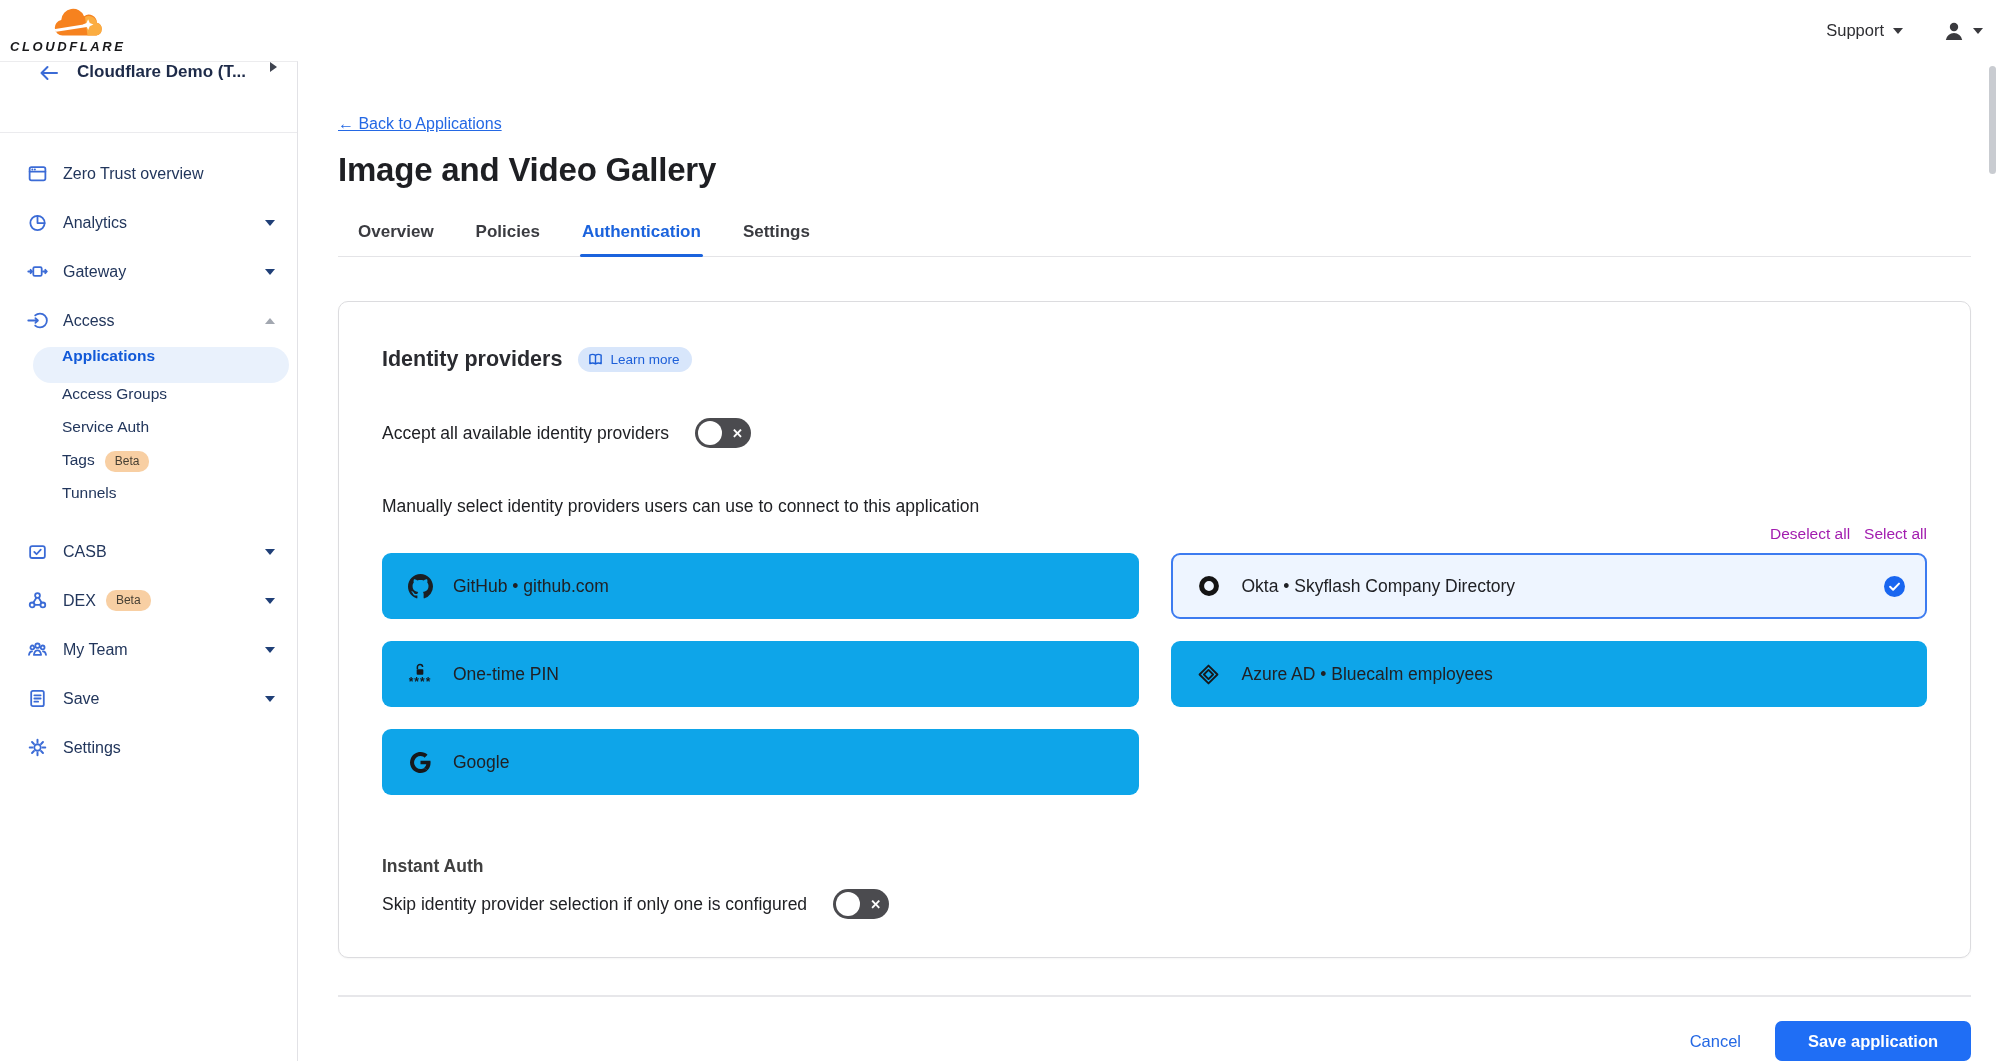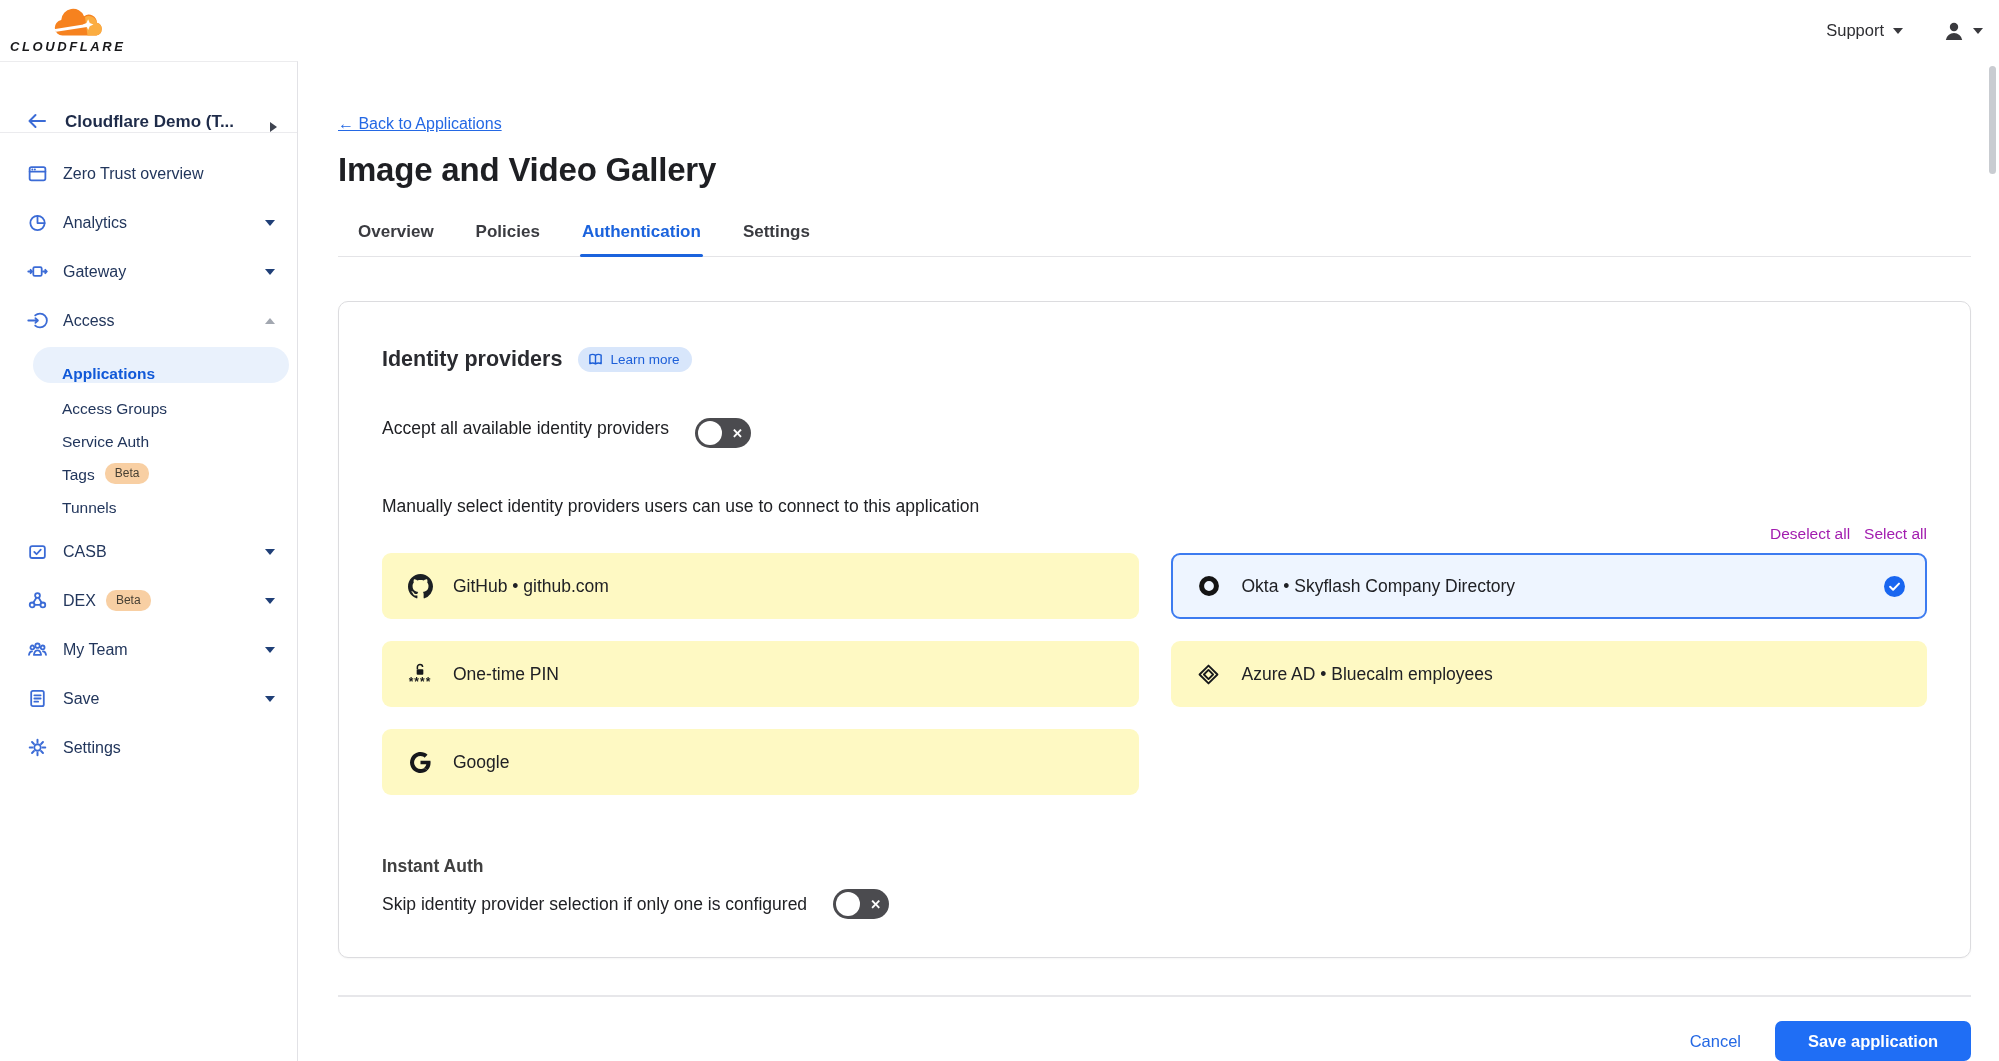--- a/index.html
+++ b/index.html
@@ -15,34 +15,34 @@
   .logo-word{font-size:13px;font-weight:800;letter-spacing:2.6px;color:#18181a;margin-top:1px;font-style:italic;}
   .top-right{display:flex;align-items:center;gap:40px;}
   .support{display:flex;align-items:center;gap:9px;font-size:16.5px;color:#2e2e32;cursor:pointer;margin-left:47px;}
   .avatar-group{display:flex;align-items:center;gap:8px;cursor:pointer;}
   .caret-dn{width:0;height:0;border-top:6px solid #39393d;border-left:5.5px solid transparent;border-right:5.5px solid transparent;}
 
   
   .body-row{flex:1;display:flex;min-height:0;}
   .sidebar{width:298px;flex:none;border-right:1px solid #e2e2e6;border-top:1px solid #ececee;
     display:flex;flex-direction:column;background:#fff;}
-  .side-header{height:71px;flex:none;display:flex;align-items:flex-end;gap:17px;
-    padding:0 20px 0 26px;border-bottom:1px solid #ebebee;}
+  .side-header{height:71px;flex:none;display:flex;align-items:flex-start;gap:17px;
+    padding:0 20px 0 38px;border-bottom:1px solid #ebebee;}
   .account-name{flex:1;font-size:17px;font-weight:700;color:#1e2b49;white-space:nowrap;overflow:hidden;}
   .chev-right{width:0;height:0;border-left:7px solid #3f4450;border-top:5px solid transparent;border-bottom:5px solid transparent;}
 
   .nav{padding-top:16px;}
   .nav-item{height:49px;display:flex;align-items:center;gap:15px;padding:0 22px 0 27px;cursor:pointer;}
   .nav-icon{width:21px;height:21px;flex:none;display:flex;align-items:center;justify-content:center;}
   .nav-icon svg{stroke:#3b6bd6;fill:none;stroke-width:1.7;stroke-linecap:round;stroke-linejoin:round;}
   .nav-label{flex:1;font-size:16px;color:#22365c;display:flex;align-items:center;}
   .caret-nav{width:0;height:0;border-top:6px solid #1f3f77;border-left:5.5px solid transparent;border-right:5.5px solid transparent;}
   .caret-nav.up{border-top:none;border-bottom:6px solid #a2a7b0;}
   .subnav{margin:2px 0 10px;}
-  .sub-item{height:33px;display:flex;align-items:flex-end;margin:0 8px 0 33px;padding-left:29px;
+  .sub-item{height:33px;display:flex;align-items:flex-start;margin:0 8px 0 33px;padding-left:29px;
     border-radius:18px;font-size:15.5px;color:#22365c;cursor:pointer;}
   .sub-item.active{height:36px;margin-bottom:2px;background:#e9f1fc;color:#1159d8;font-weight:700;}
   .beta-badge{display:inline-block;background:#f8cfa3;color:#474034;font-size:12px;line-height:1;
     padding:4px 10px 5px;border-radius:10px;margin-left:10px;font-weight:500;}
 
   
   .main{flex:1;min-width:0;padding:54px 28px 0 40px;display:flex;flex-direction:column;}
   .back-link{font-size:16px;color:#2468e4;text-decoration:underline;align-self:flex-start;cursor:pointer;}
   h1{margin:17px 0 0;font-size:33px;line-height:40px;font-weight:700;color:#1e1f23;letter-spacing:-0.2px;}
   .tabs{display:flex;gap:38px;margin-top:22px;border-bottom:1px solid #e4e4e7;padding-left:18px;}
@@ -50,32 +50,32 @@
   .tab.active{color:#1b63dd;}
   .tab.active::after{content:"";position:absolute;left:0;right:0;bottom:-1px;height:3px;background:#1b63dd;border-radius:2px;}
 
   .panel{margin-top:44px;border:1px solid #dcdcdf;border-radius:10px;background:#fff;
     padding:42px 43px 38px;box-shadow:0 1px 2px rgba(0,0,0,0.04);}
   .panel-head{display:flex;align-items:center;gap:16px;}
   .panel-title{font-size:21.5px;font-weight:700;color:#2a2b30;line-height:30px;}
   .learn-more{display:inline-flex;align-items:center;gap:7px;background:#d8e6fb;color:#1d5fd8;
     font-size:13.5px;font-weight:500;padding:5px 13px 5px 10px;border-radius:13px;cursor:pointer;}
 
-  .toggle-row{margin-top:44px;display:flex;align-items:flex-start;gap:26px;font-size:17.5px;color:#202125;}
+  .toggle-row{margin-top:44px;display:flex;align-items:center;gap:26px;font-size:17.5px;color:#202125;}
   .toggle{width:56px;height:30px;border-radius:15px;background:#4b4b4f;display:flex;align-items:center;
     padding:3px;position:relative;flex:none;cursor:pointer;}
   .knob{width:24px;height:24px;border-radius:50%;background:#fff;}
   .toggle-x{position:absolute;right:8px;top:50%;transform:translateY(-50%);color:#fff;font-size:13px;font-weight:700;}
 
   .manual-label{margin-top:47px;font-size:17.5px;color:#202125;line-height:22px;}
   .select-links{display:flex;justify-content:flex-end;gap:14px;margin-top:8px;font-size:15.5px;}
   .select-links span{color:#a21caf;cursor:pointer;}
 
   .provider-grid{display:grid;grid-template-columns:1fr 1fr;column-gap:32px;row-gap:22px;margin-top:10px;}
-  .provider{height:66px;border-radius:9px;background:#fef9c3;border:2px solid transparent;
+  .provider{height:66px;border-radius:9px;background:#0ea5e9;border:2px solid transparent;
     display:flex;align-items:center;gap:19px;padding:0 20px 0 22px;font-size:17.5px;color:#202125;cursor:pointer;}
   .provider.selected{background:#eef5ff;border-color:#3c7bf0;}
   .pi{width:28px;flex:none;display:flex;flex-direction:column;align-items:center;justify-content:center;}
   .otp-stars{font-size:12px;font-weight:700;letter-spacing:1px;color:#16181b;line-height:6px;margin-top:2px;}
   .check-badge{margin-left:auto;flex:none;display:flex;}
 
   .instant-heading{margin-top:60px;font-size:17.5px;font-weight:700;color:#404040;line-height:22px;}
   .instant-row{margin-top:12px;display:flex;align-items:center;gap:26px;font-size:17.5px;color:#202125;}
 
   .footer{margin-top:37px;border-top:2px solid #e7e7ea;padding-top:24px;

